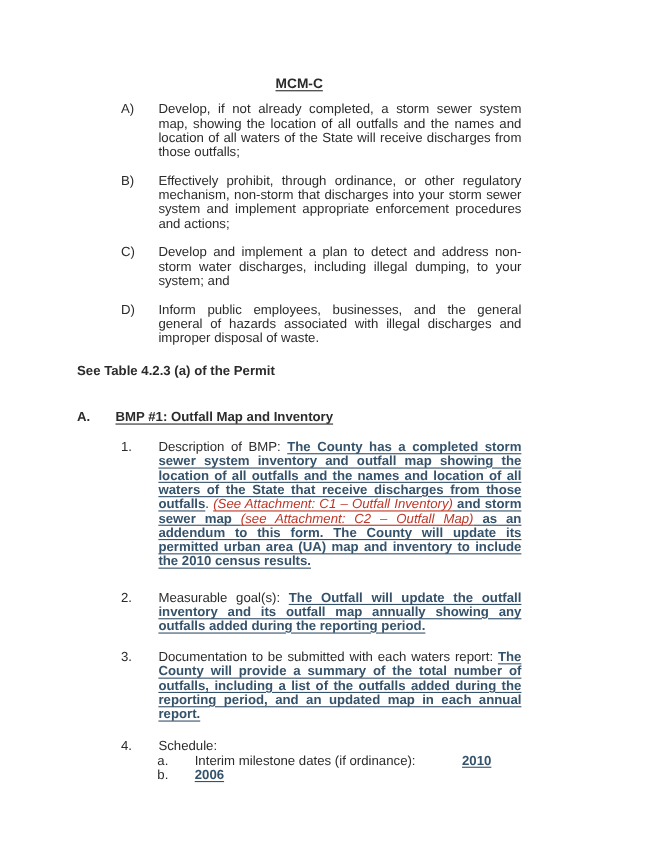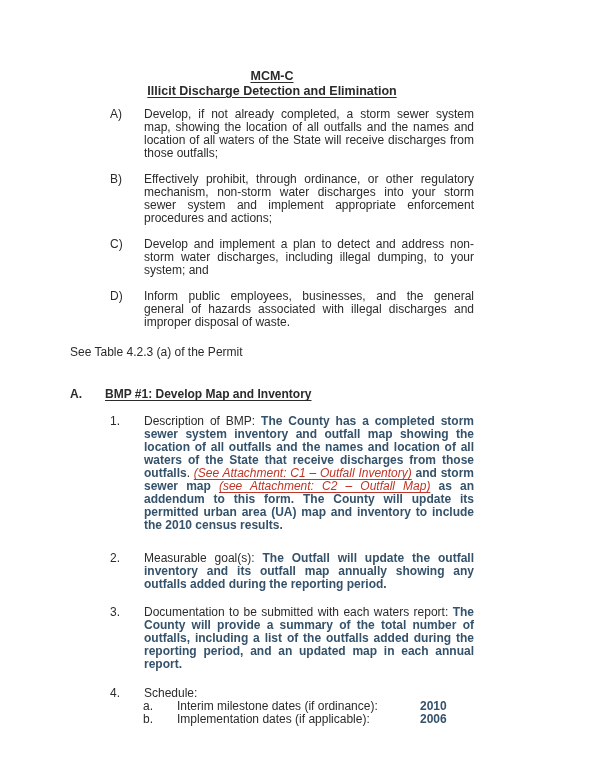--- a/index.html
+++ b/index.html
@@ -26,80 +26,80 @@
   }
   .just { text-align: justify; }
   .u { text-decoration: underline; text-underline-offset: 2px; }
   .req-para { margin: 0 0 19px 0; }
   .li { display: flex; }
   .li > .lbl { flex: 0 0 34px; }
   .li { margin-left: 40px; }
   .li > .body { flex: 1; text-align: justify; }
   .mb13 { margin-bottom: 13px; }
   .mb17 { margin-bottom: 17px; }
-  .see-table { font-weight: normal; margin: 0 0 29px 0; }
+  .see-table { font-weight: bold; margin: 0 0 29px 0; }
   .section-heading { display: flex; margin-bottom: 14px; }
   .section-heading > .lbl { flex: 0 0 35px; font-weight: bold; }
   .section-heading > .head-text {
     font-weight: bold;
     text-decoration: underline;
     text-underline-offset: 2px;
   }
   .item1 { margin-bottom: 20px; }
   .item2 { margin-bottom: 15px; }
   .item3 { margin-bottom: 16px; }
   .filled {
     color: var(--filled_text, #35526b);
     font-weight: bold;
+    text-decoration: underline;
     text-underline-offset: 2px;
   }
   .attach {
     color: var(--attachment_text, #bf3527);
     font-style: italic;
     text-decoration: underline;
     text-underline-offset: 2px;
   }
   .sub-li { display: flex; margin-left: 73px; }
   .sub-li > .lbl { flex: 0 0 34px; }
   .sub-li > .sub-text { flex: 0 0 243px; }
   .sub-li > .value { flex: 0 0 auto; }
 </style>
 </head>
 <body>
 
 <div class="page">
 
   <div class="title-wrap">
     <div class="title-line">MCM-C</div>
-    <div class="title-line">Illicit Discharge Detection and Elimination</div>
   </div>
 
 
   <div class="li mb13">
     <span class="lbl">A)</span>
     <span class="body">Develop, if not already completed, a storm sewer system map, showing the location of all outfalls and the names and location of all waters of the State will receive discharges from those outfalls;</span>
   </div>
   <div class="li mb13">
     <span class="lbl">B)</span>
-    <span class="body">Effectively prohibit, through ordinance, or other regulatory mechanism, non-storm water discharges into your storm sewer system and implement appropriate enforcement procedures and actions;</span>
+    <span class="body">Effectively prohibit, through ordinance, or other regulatory mechanism, non-storm that discharges into your storm sewer system and implement appropriate enforcement procedures and actions;</span>
   </div>
   <div class="li mb13">
     <span class="lbl">C)</span>
     <span class="body">Develop and implement a plan to detect and address non-storm water discharges, including illegal dumping, to your system; and</span>
   </div>
   <div class="li mb17">
     <span class="lbl">D)</span>
     <span class="body">Inform public employees, businesses, and the general general of hazards associated with illegal discharges and improper disposal of waste.</span>
   </div>
 
   <p class="see-table">See Table 4.2.3 (a) of the Permit</p>
 
   <div class="section-heading">
     <span class="lbl">A.</span>
-    <span class="head-text">BMP #1: Develop Map and Inventory</span>
+    <span class="head-text">BMP #1: Outfall Map and Inventory</span>
   </div>
 
   <div class="li item1">
     <span class="lbl">1.</span>
     <span class="body"><span>Description of BMP: </span><span class="filled">The County has a completed storm sewer system inventory and outfall map showing the location of all outfalls and the names and location of all waters of the State that receive discharges from those outfalls</span><span>. </span><span class="attach">(See Attachment: C1 – Outfall Inventory)</span><span class="filled"> and storm sewer map </span><span class="attach">(see Attachment: C2 – Outfall Map)</span><span class="filled"> as an addendum to this form. The County will update its permitted urban area (UA) map and inventory to include the 2010 census results.</span></span>
   </div>
 
   <div class="li item2">
     <span class="lbl">2.</span>
     <span class="body"><span>Measurable goal(s): </span><span class="filled">The Outfall will update the outfall inventory and its outfall map annually showing any outfalls added during the reporting period.</span></span>
@@ -114,17 +114,16 @@
     <span class="lbl">4.</span>
     <span class="body">Schedule:</span>
   </div>
   <div class="sub-li">
     <span class="lbl">a.</span>
     <span class="sub-text">Interim milestone dates (if ordinance):</span>
     <span class="filled value">2010</span>
   </div>
   <div class="sub-li">
     <span class="lbl">b.</span>
-    <span class="sub-text">Implementation dates (if applicable):</span>
     <span class="filled value">2006</span>
   </div>
 
 </div>
 
 </body></html>

